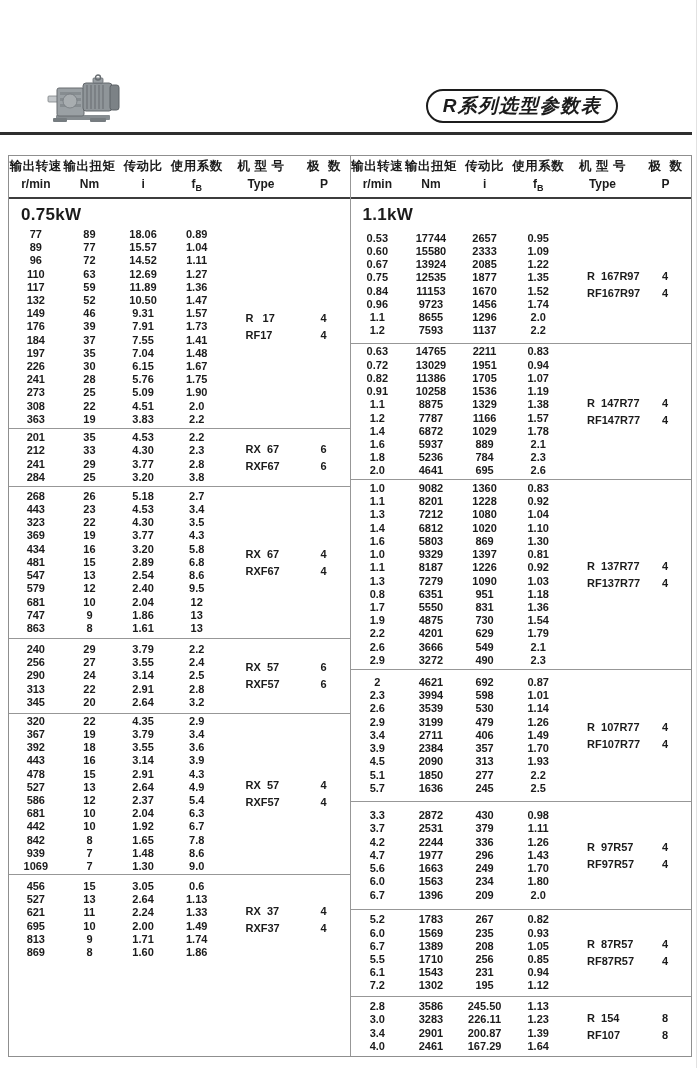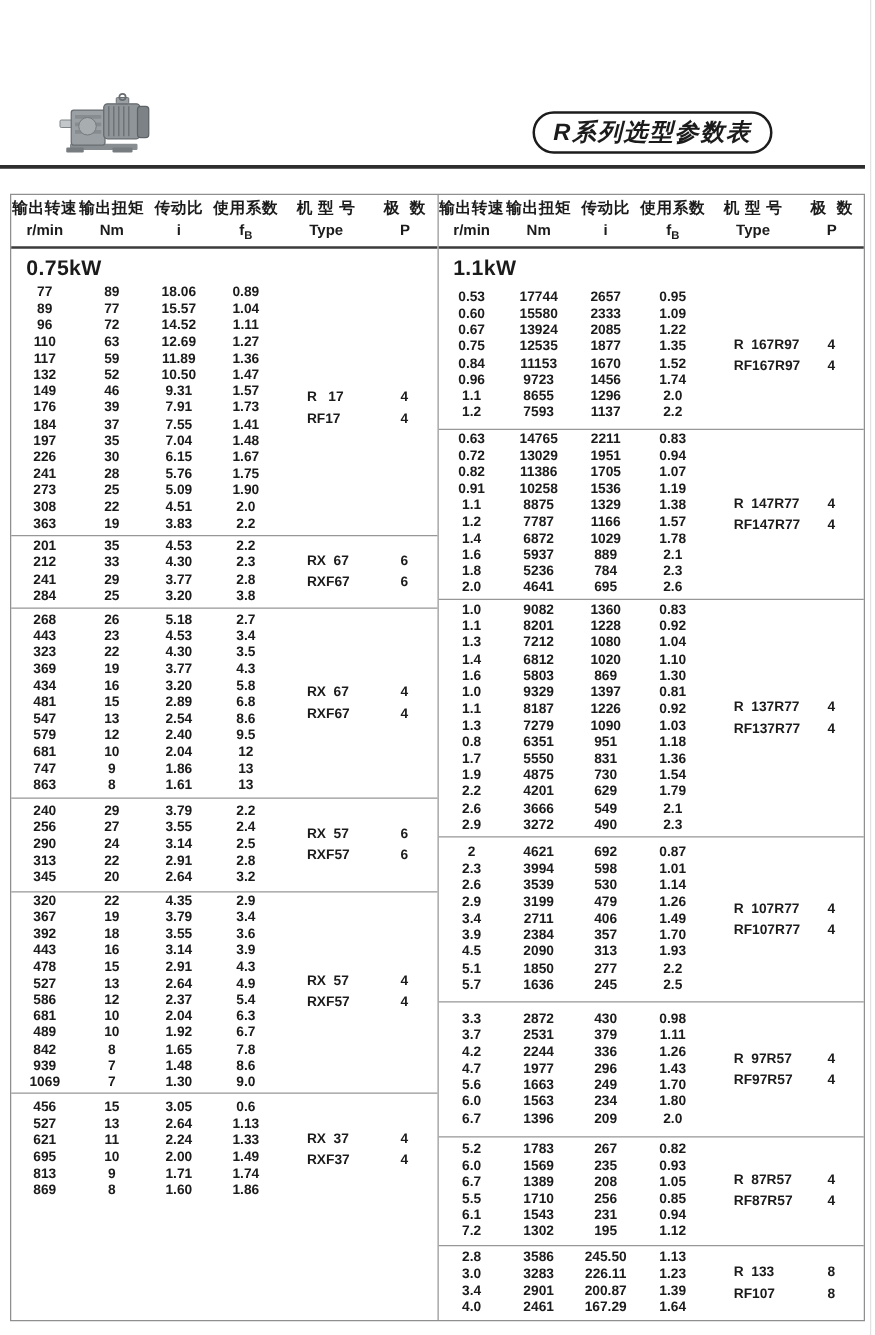--- a/index.html
+++ b/index.html
@@ -390,21 +390,21 @@
                 <span class="cv">2.37</span>
                 <span class="cv">5.4</span>
               </div>
               <div class="row">
                 <span class="cv">681</span>
                 <span class="cv">10</span>
                 <span class="cv">2.04</span>
                 <span class="cv">6.3</span>
               </div>
               <div class="row">
-                <span class="cv">489</span>
+                <span class="cv">442</span>
                 <span class="cv">10</span>
                 <span class="cv">1.92</span>
                 <span class="cv">6.7</span>
               </div>
               <div class="row">
                 <span class="cv">842</span>
                 <span class="cv">8</span>
                 <span class="cv">1.65</span>
                 <span class="cv">7.8</span>
               </div>
@@ -886,21 +886,21 @@
                 <span class="cv">1.39</span>
               </div>
               <div class="row">
                 <span class="cv">4.0</span>
                 <span class="cv">2461</span>
                 <span class="cv">167.29</span>
                 <span class="cv">1.64</span>
               </div>
             </div>
             <div class="types">
-              <div class="tline"><span class="tlabel">R  133</span><span class="pval">8</span></div>
+              <div class="tline"><span class="tlabel">R  154</span><span class="pval">8</span></div>
               <div class="tline"><span class="tlabel">RF107</span><span class="pval">8</span></div>
             </div>
           </div>
         </div>
       </div>
   </div>
 
   <div class="edge-r"></div>
 </div>
 

